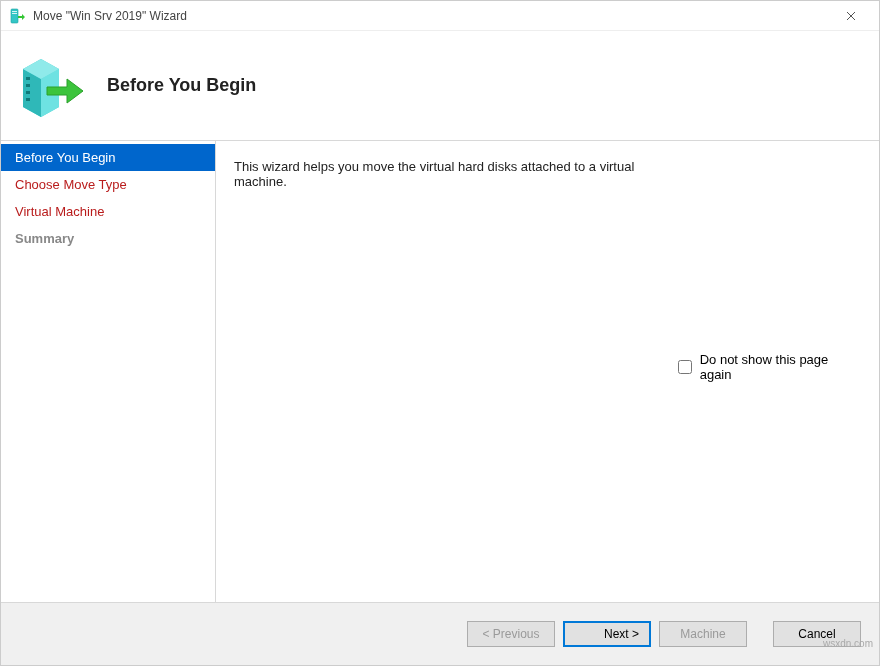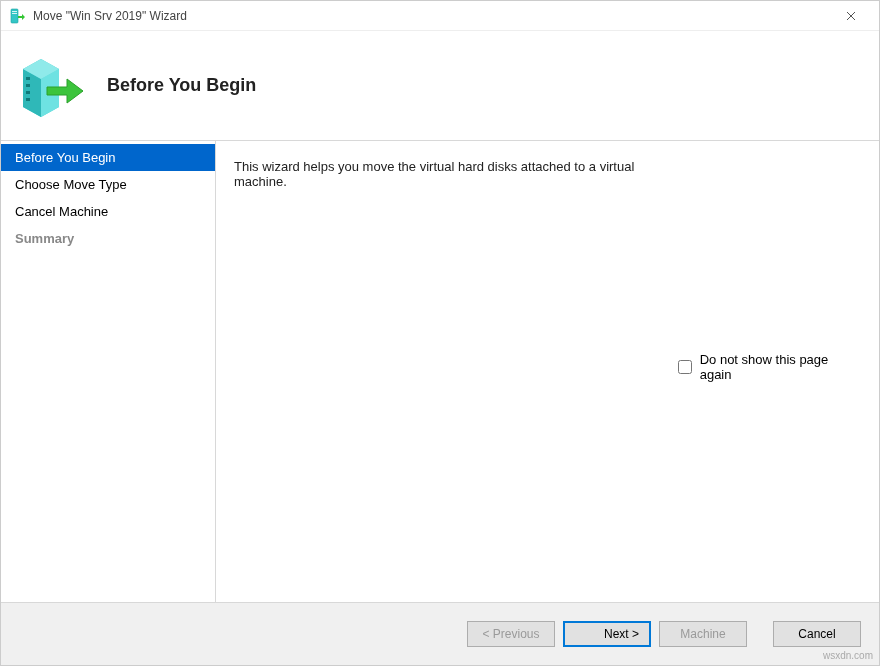--- a/index.html
+++ b/index.html
@@ -66,21 +66,21 @@
     }
     .sidebar {
       width: 215px;
       border-right: 1px solid #d8d8d8;
       padding-top: 3px;
       background: #fff;
     }
     .step {
       padding: 6px 14px;
       font-size: 13px;
-      color: #000000;
+      color: #b91c1c;
       cursor: pointer;
     }
     .step.active {
       background: #0066cc;
       color: #fff;
     }
     .step.disabled {
       color: #888;
       font-weight: bold;
     }
@@ -128,21 +128,21 @@
       cursor: default;
     }
     .btn.primary {
       border: 2px solid #0078d7;
       background: #e1e1e1;
       padding-left: 29px;
     }
     .btn.cancel { margin-left: 18px; }
     .watermark {
       position: absolute;
-      bottom: 4px; right: 6px;
+      bottom: 16px; right: 6px;
       font-size: 10px;
       color: #aaa;
     }
   </style>
 </head>
 <body>
 
 <div class="window">
 
   <div class="titlebar">
@@ -178,21 +178,21 @@
         </g>
       </svg>
     </div>
     <h1>Before You Begin</h1>
   </div>
 
   <div class="body">
     <div class="sidebar">
       <div class="step active"><span>Before You Begin</span></div>
       <div class="step"><span>Choose Move Type</span></div>
-      <div class="step"><span>Cancel Machine</span></div>
+      <div class="step"><span>Virtual Machine</span></div>
       <div class="step disabled"><span>Summary</span></div>
     </div>
     <div class="content">
       <div class="desc">This wizard helps you move the virtual hard disks attached to a virtual machine.</div>
       <div class="spacer"></div>
       <div class="checkbox-row">
         <input type="checkbox" id="skipcb" style="">
         <label for="skipcb">Do not show this page again</label>
       </div>
     </div>

